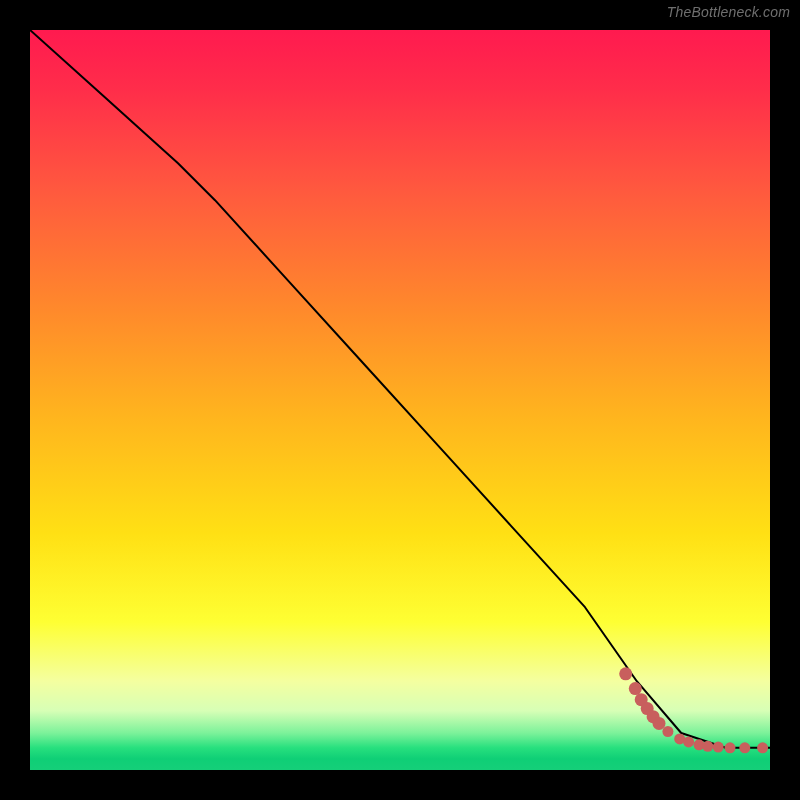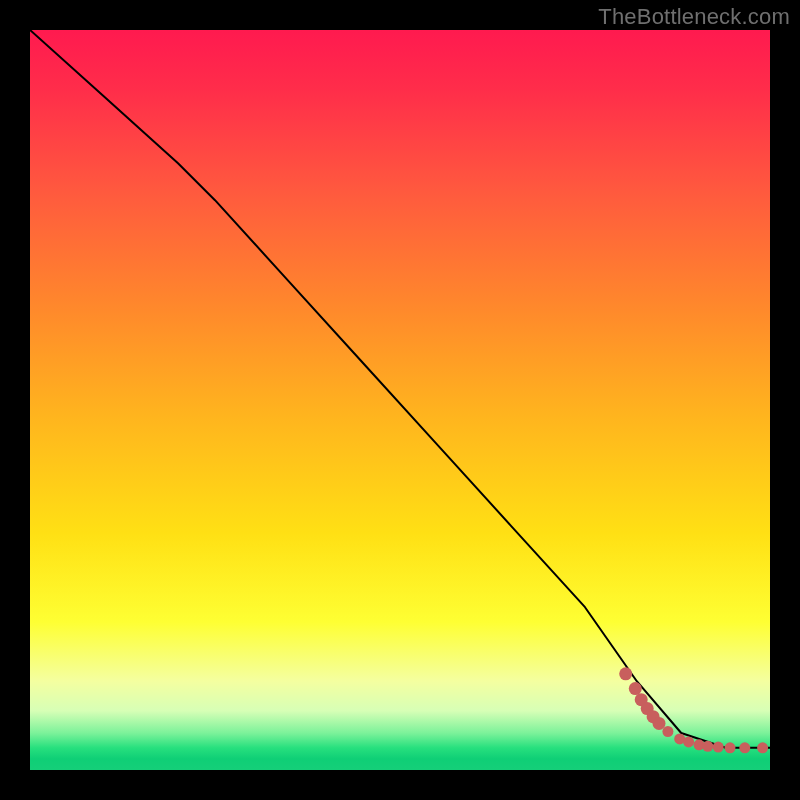--- a/index.html
+++ b/index.html
@@ -14,23 +14,24 @@
     position: relative;
     width: 800px;
     height: 800px;
     background: #000;
   }
   .attribution {
     position: absolute;
     top: 4px;
     right: 10px;
     color: #6f6f6f;
-    font-size: 22px;
+    font-size: 14px;
     letter-spacing: 0.2px;
     user-select: none;
+    font-style: italic;
   }
   .plot {
     position: absolute;
     
     left: 30px;
     top: 30px;
     width: 740px;
     height: 740px;
     overflow: hidden;
   }

